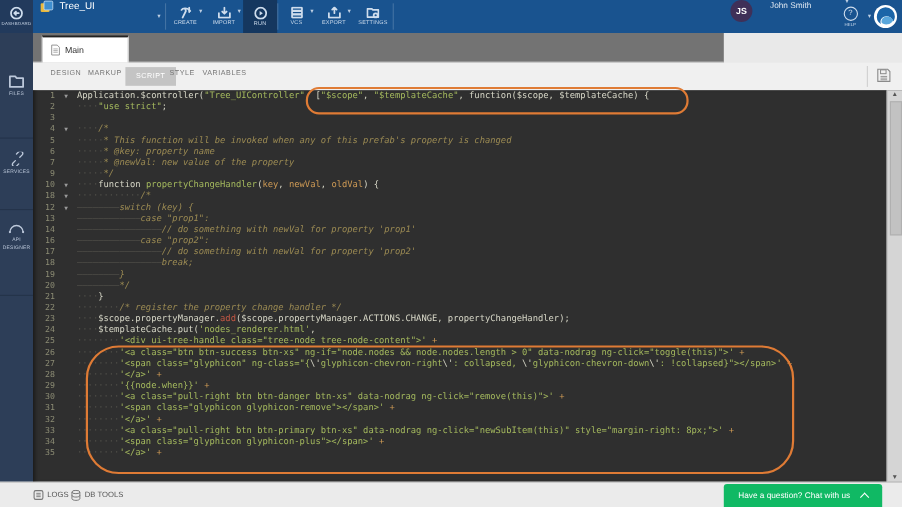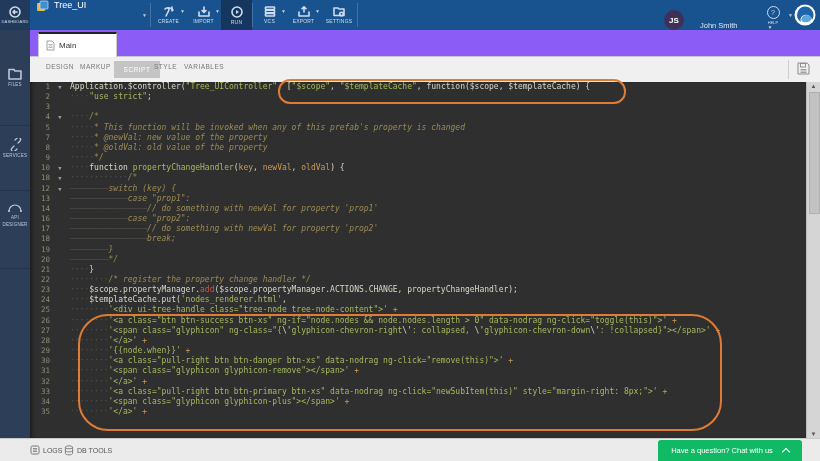--- a/index.html
+++ b/index.html
@@ -18,42 +18,42 @@
   .caret{font-size:5px;color:#bfd0e4;line-height:1}
   #proj .caret{position:absolute;left:106px;top:13px}
   .tb-item{position:absolute;top:0;height:30px;display:flex;flex-direction:column;align-items:center;
            justify-content:center;color:#cfdded;cursor:pointer}
   .tb-item .lbl{font-size:5px;letter-spacing:.2px;margin-top:1px;white-space:nowrap}
   .tb-item .caret{position:absolute;right:0px;top:9px}
   .tb-item.active{background:#15375f}
   .tb-sep{position:absolute;top:3px;width:1px;height:24px;background:rgba(255,255,255,.18)}
   .icon-stroke{stroke:#cfdded;fill:none;stroke-width:1.6;stroke-linecap:round;stroke-linejoin:round}
 
-  #userbox{position:absolute;left:664px;top:0;height:30px;display:flex;align-items:flex-end;cursor:pointer}
+  #userbox{position:absolute;left:664px;top:0;height:30px;display:flex;align-items:flex-start;cursor:pointer}
   #avatar{width:20px;height:20px;border-radius:50%;background:#3f3058;color:#fff;font-size:8px;font-weight:bold;
           display:flex;align-items:center;justify-content:center}
   #uname{color:#dfe8f2;font-size:7.5px;margin-left:16px}
   #userbox .caret{margin-left:30px}
   #helpbox{position:absolute;left:760px;top:0;height:30px;width:26px;display:flex;flex-direction:column;
            align-items:center;justify-content:center;color:#cfdded;cursor:pointer}
   #helpbox .q{width:11px;height:11px;border:1px solid #cfdded;border-radius:50%;font-size:7px;
               display:flex;align-items:center;justify-content:center}
   #helpbox .lbl{font-size:4px;margin-top:1px}
   #help-caret{position:absolute;left:788px;top:13px}
   #logo{position:absolute;left:794px;top:4px;width:22px;height:22px}
 
   
   #sidebar{position:absolute;left:0;top:30px;width:30px;height:408px;background:#2d3e58}
   .sb-item{position:absolute;left:0;width:30px;text-align:center;color:#bcc8da;cursor:pointer}
   .sb-item .lbl{font-size:4.5px;letter-spacing:.2px;margin-top:2px;line-height:1.5}
   .sb-item svg{margin:0 auto}
   .sb-sep{position:absolute;left:0;width:30px;height:1px;background:#24334a}
 
   
-  #tabbar{position:absolute;left:30px;top:30px;width:790px;height:26px;background:#8b5cf6;border-bottom:1px solid #c8c8c8}
+  #tabbar{position:absolute;left:30px;top:30px;width:628px;height:26px;background:#737373;border-bottom:1px solid #c8c8c8}
   #maintab{position:absolute;left:8px;top:2px;height:23px;min-width:60px;background:#fff;border:1px solid #ccc;
            border-bottom:none;border-top:2px solid #222;display:flex;align-items:center;padding:0 10px 0 7px;cursor:pointer}
   #maintab .t{font-size:8px;color:#333;margin-left:4px}
   #subtabs{position:absolute;left:30px;top:57px;width:790px;height:25px;background:#f0f0f0;border-bottom:1px solid #c2c2c2}
   .subtab{position:absolute;top:6px;font-size:6.5px;letter-spacing:.5px;color:#777;cursor:pointer}
   .subtab.active{top:4px;height:17px;line-height:17px;background:#c4c4c4;color:#fff;text-align:center;padding:0 6px}
   #savebtn{position:absolute;left:766px;top:4px;cursor:pointer}
   #subtab-sep{position:absolute;left:758px;top:3px;width:1px;height:19px;background:#cfcfcf}
 
   
@@ -256,22 +256,22 @@
   </span>
 </div>
 
 <div id="editor">
   <div id="code-area">
       <div class="ed-line"><span class="ln-num">1</span><span class="ln-fold">▼</span><span class="ln-code"><span class="tk-w">Application.$controller(</span><span class="tk-g">"Tree_UIController"</span><span class="tk-w">, [</span><span class="tk-g">"$scope"</span><span class="tk-w">, </span><span class="tk-g">"$templateCache"</span><span class="tk-w">, function($scope, $templateCache) {</span></span></div>
       <div class="ed-line"><span class="ln-num">2</span><span class="ln-fold"></span><span class="ln-code"><span class="tk-ws">····</span><span class="tk-g">"use strict"</span><span class="tk-w">;</span></span></div>
       <div class="ed-line"><span class="ln-num">3</span><span class="ln-fold"></span><span class="ln-code"></span></div>
       <div class="ed-line"><span class="ln-num">4</span><span class="ln-fold">▼</span><span class="ln-code"><span class="tk-ws">····</span><span class="tk-c">/*</span></span></div>
       <div class="ed-line"><span class="ln-num">5</span><span class="ln-fold"></span><span class="ln-code"><span class="tk-ws">·····</span><span class="tk-c">* This function will be invoked when any of this prefab's property is changed</span></span></div>
+      <div class="ed-line"><span class="ln-num">6</span><span class="ln-fold"></span><span class="ln-code"><span class="tk-ws">·····</span><span class="tk-c">* @key: property name</span></span></div>
       <div class="ed-line"><span class="ln-num">7</span><span class="ln-fold"></span><span class="ln-code"><span class="tk-ws">·····</span><span class="tk-c">* @newVal: new value of the property</span></span></div>
-      <div class="ed-line"><span class="ln-num">8</span><span class="ln-fold"></span><span class="ln-code"><span class="tk-ws">·····</span><span class="tk-c">* @oldVal: old value of the property</span></span></div>
       <div class="ed-line"><span class="ln-num">9</span><span class="ln-fold"></span><span class="ln-code"><span class="tk-ws">·····</span><span class="tk-c">*/</span></span></div>
       <div class="ed-line"><span class="ln-num">10</span><span class="ln-fold">▼</span><span class="ln-code"><span class="tk-ws">····</span><span class="tk-w">function </span><span class="tk-g">propertyChangeHandler</span><span class="tk-w">(</span><span class="tk-o">key</span><span class="tk-w">, </span><span class="tk-o">newVal</span><span class="tk-w">, </span><span class="tk-o">oldVal</span><span class="tk-w">) {</span></span></div>
       <div class="ed-line"><span class="ln-num">18</span><span class="ln-fold">▼</span><span class="ln-code"><span class="tk-ws">············</span><span class="tk-c">/*</span></span></div>
       <div class="ed-line"><span class="ln-num">12</span><span class="ln-fold">▼</span><span class="ln-code"><span class="tk-ws">––––––––</span><span class="tk-c">switch (key) {</span></span></div>
       <div class="ed-line"><span class="ln-num">13</span><span class="ln-fold"></span><span class="ln-code"><span class="tk-ws">––––––––––––</span><span class="tk-c">case "prop1":</span></span></div>
       <div class="ed-line"><span class="ln-num">14</span><span class="ln-fold"></span><span class="ln-code"><span class="tk-ws">––––––––––––––––</span><span class="tk-c">// do something with newVal for property 'prop1'</span></span></div>
       <div class="ed-line"><span class="ln-num">16</span><span class="ln-fold"></span><span class="ln-code"><span class="tk-ws">––––––––––––</span><span class="tk-c">case "prop2":</span></span></div>
       <div class="ed-line"><span class="ln-num">17</span><span class="ln-fold"></span><span class="ln-code"><span class="tk-ws">––––––––––––––––</span><span class="tk-c">// do something with newVal for property 'prop2'</span></span></div>
       <div class="ed-line"><span class="ln-num">18</span><span class="ln-fold"></span><span class="ln-code"><span class="tk-ws">––––––––––––––––</span><span class="tk-c">break;</span></span></div>
       <div class="ed-line"><span class="ln-num">19</span><span class="ln-fold"></span><span class="ln-code"><span class="tk-ws">––––––––</span><span class="tk-c">}</span></span></div>

